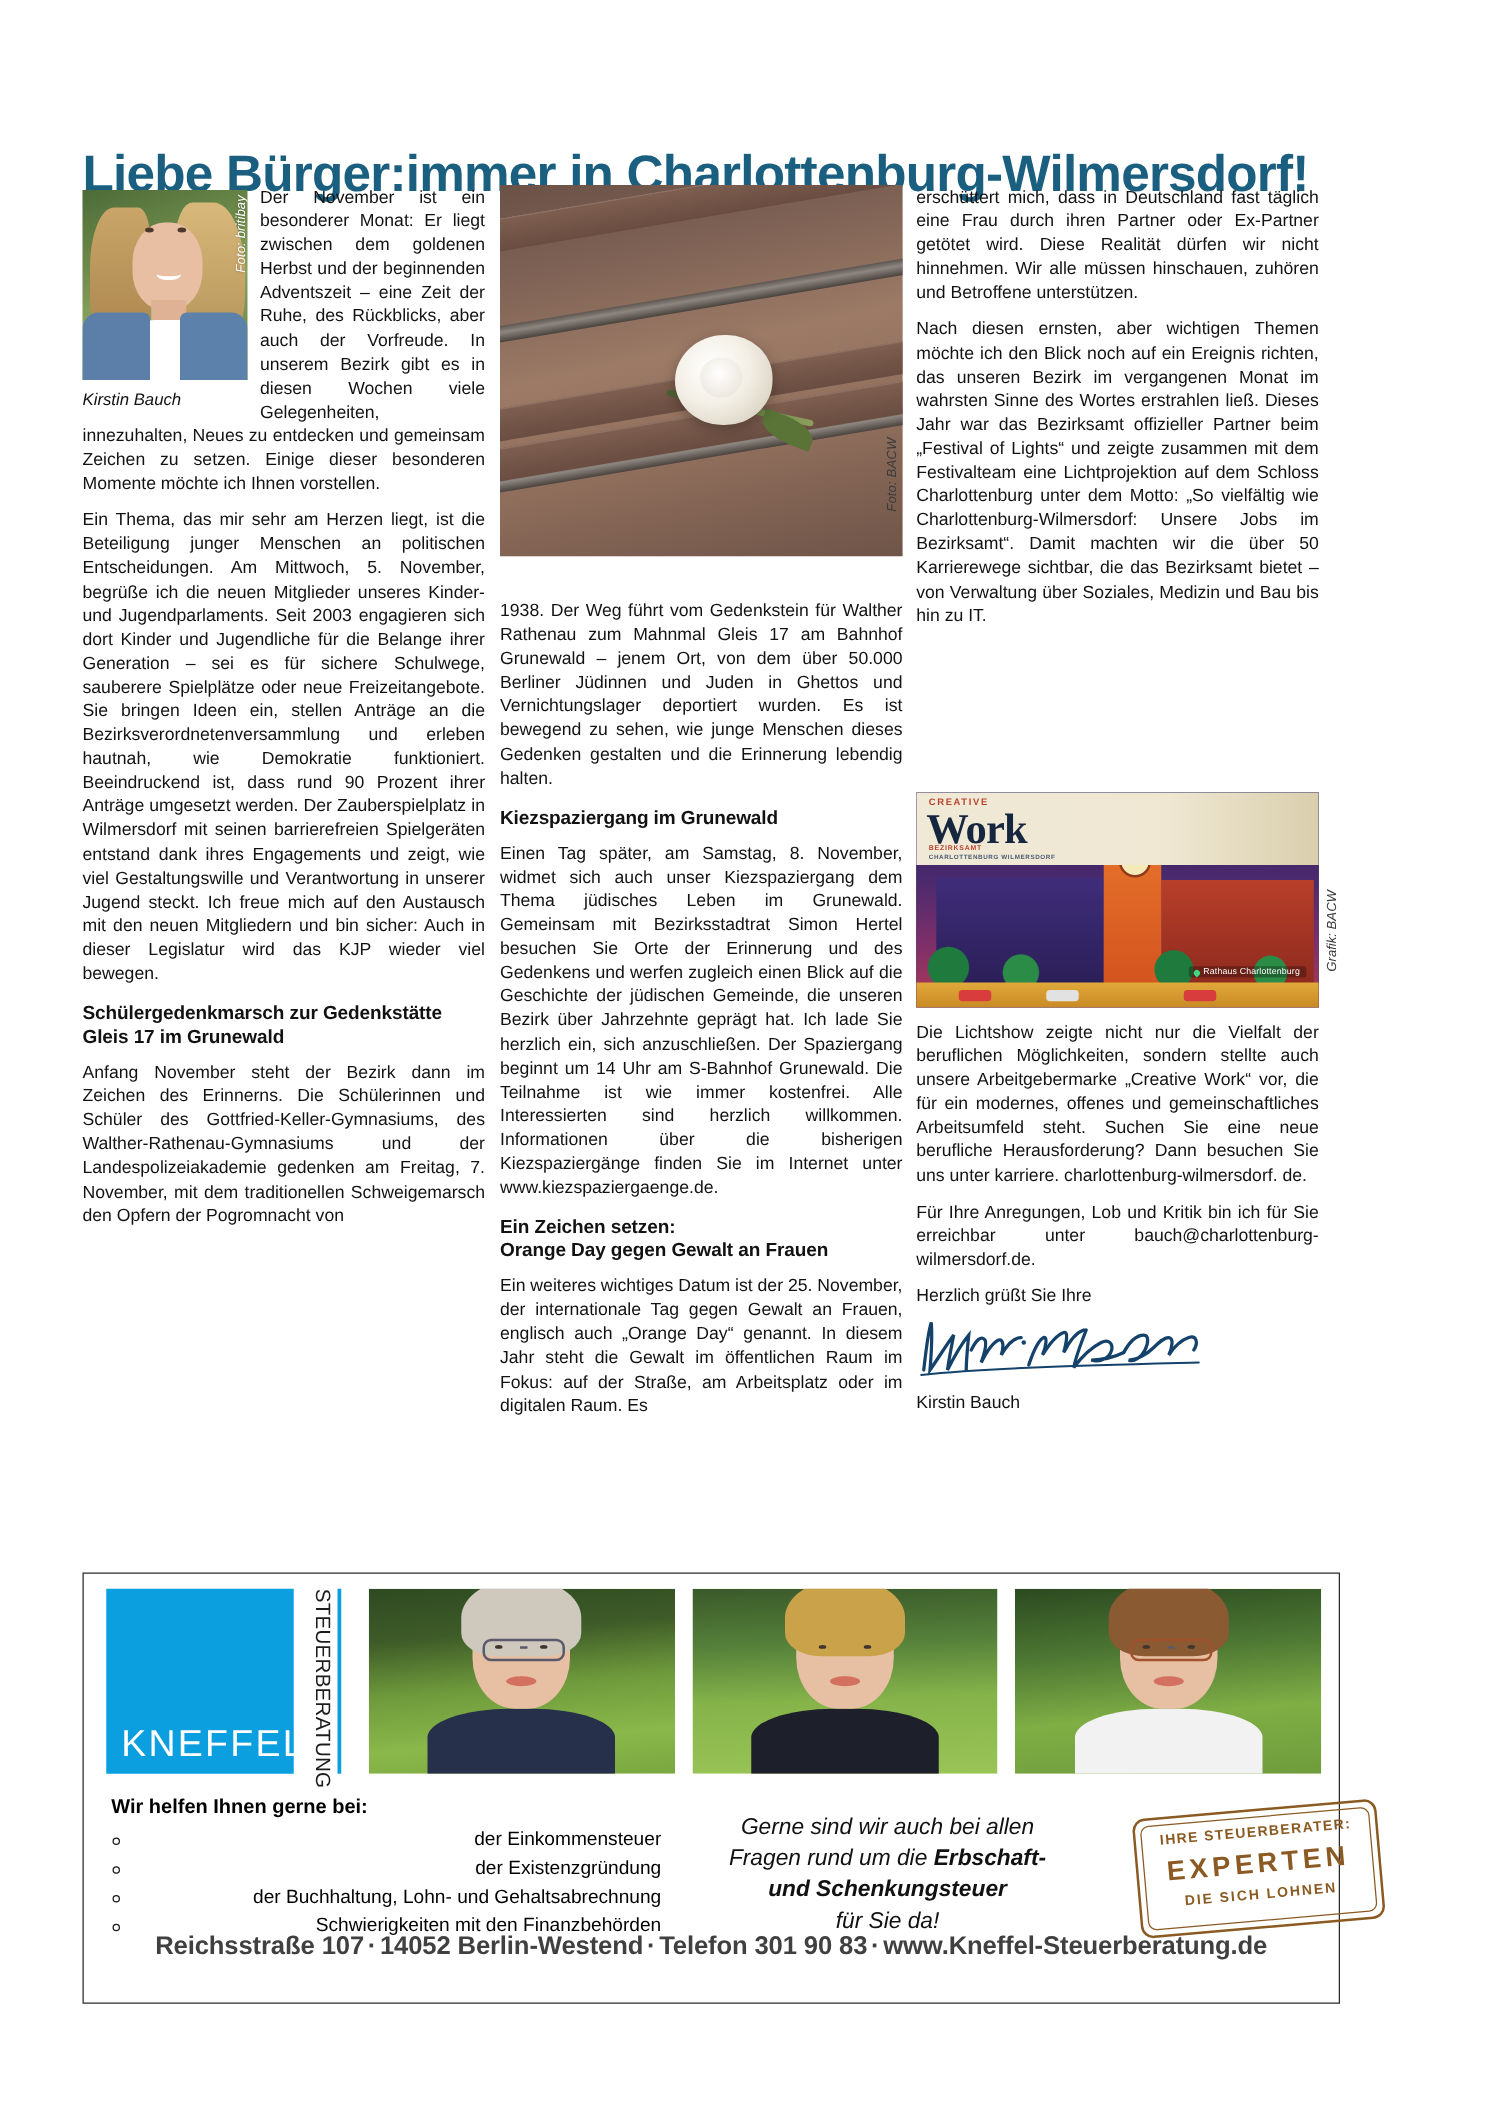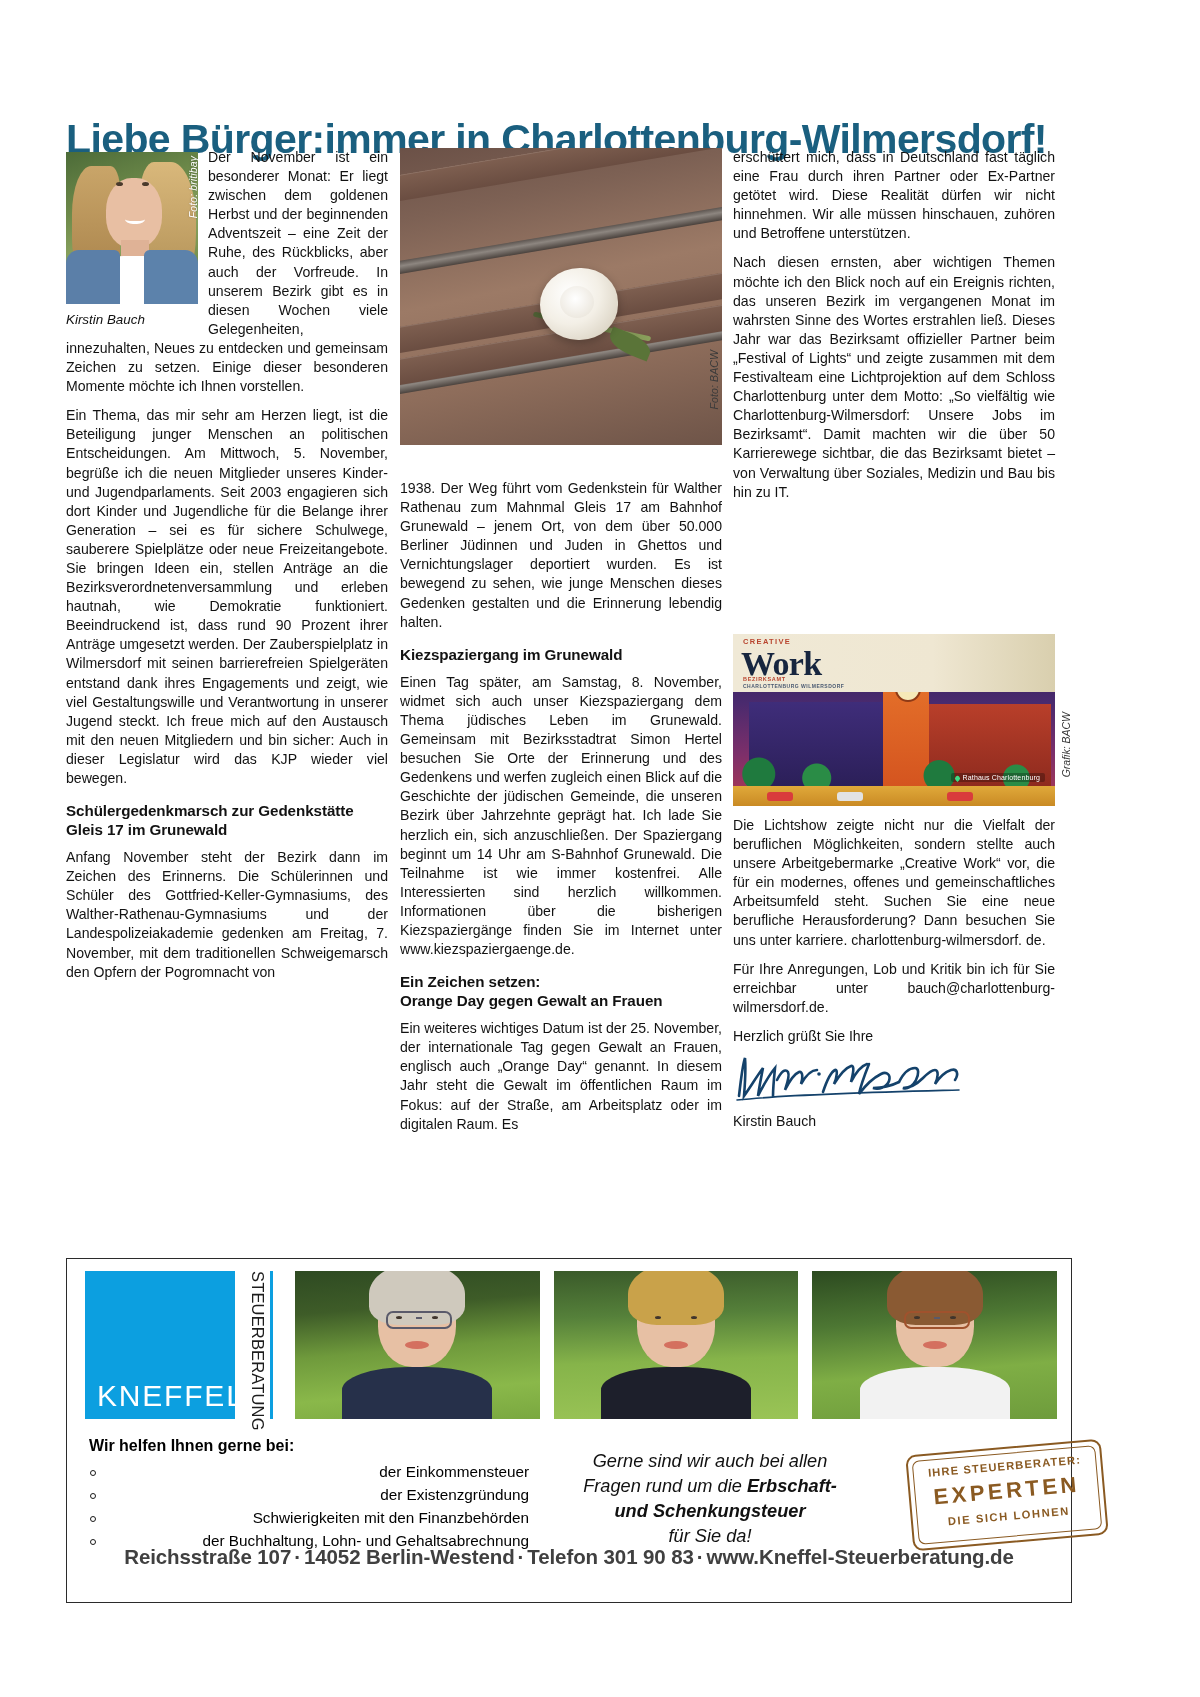--- a/index.html
+++ b/index.html
@@ -664,22 +664,22 @@
         </div>
       </div>
 
     </div>
 
     <div class="ad-texts">
       <div class="h">Wir helfen Ihnen gerne bei:</div>
       <ul>
         <li>der Einkommensteuer</li>
         <li>der Existenzgründung</li>
+        <li>der Buchhaltung, Lohn- und Gehaltsabrechnung</li>
         <li>Schwierigkeiten mit den Finanzbehörden</li>
-        <li>der Buchhaltung, Lohn- und Gehaltsabrechnung</li>
       </ul>
     </div>
 
     <div class="ad-slogan">
       <span>Gerne sind wir auch bei allen</span><br>
       <span>Fragen rund um die </span><b>Erbschaft-</b><br>
       <b>und Schenkungsteuer</b><br>
       <span>für Sie da!</span>
     </div>
 

